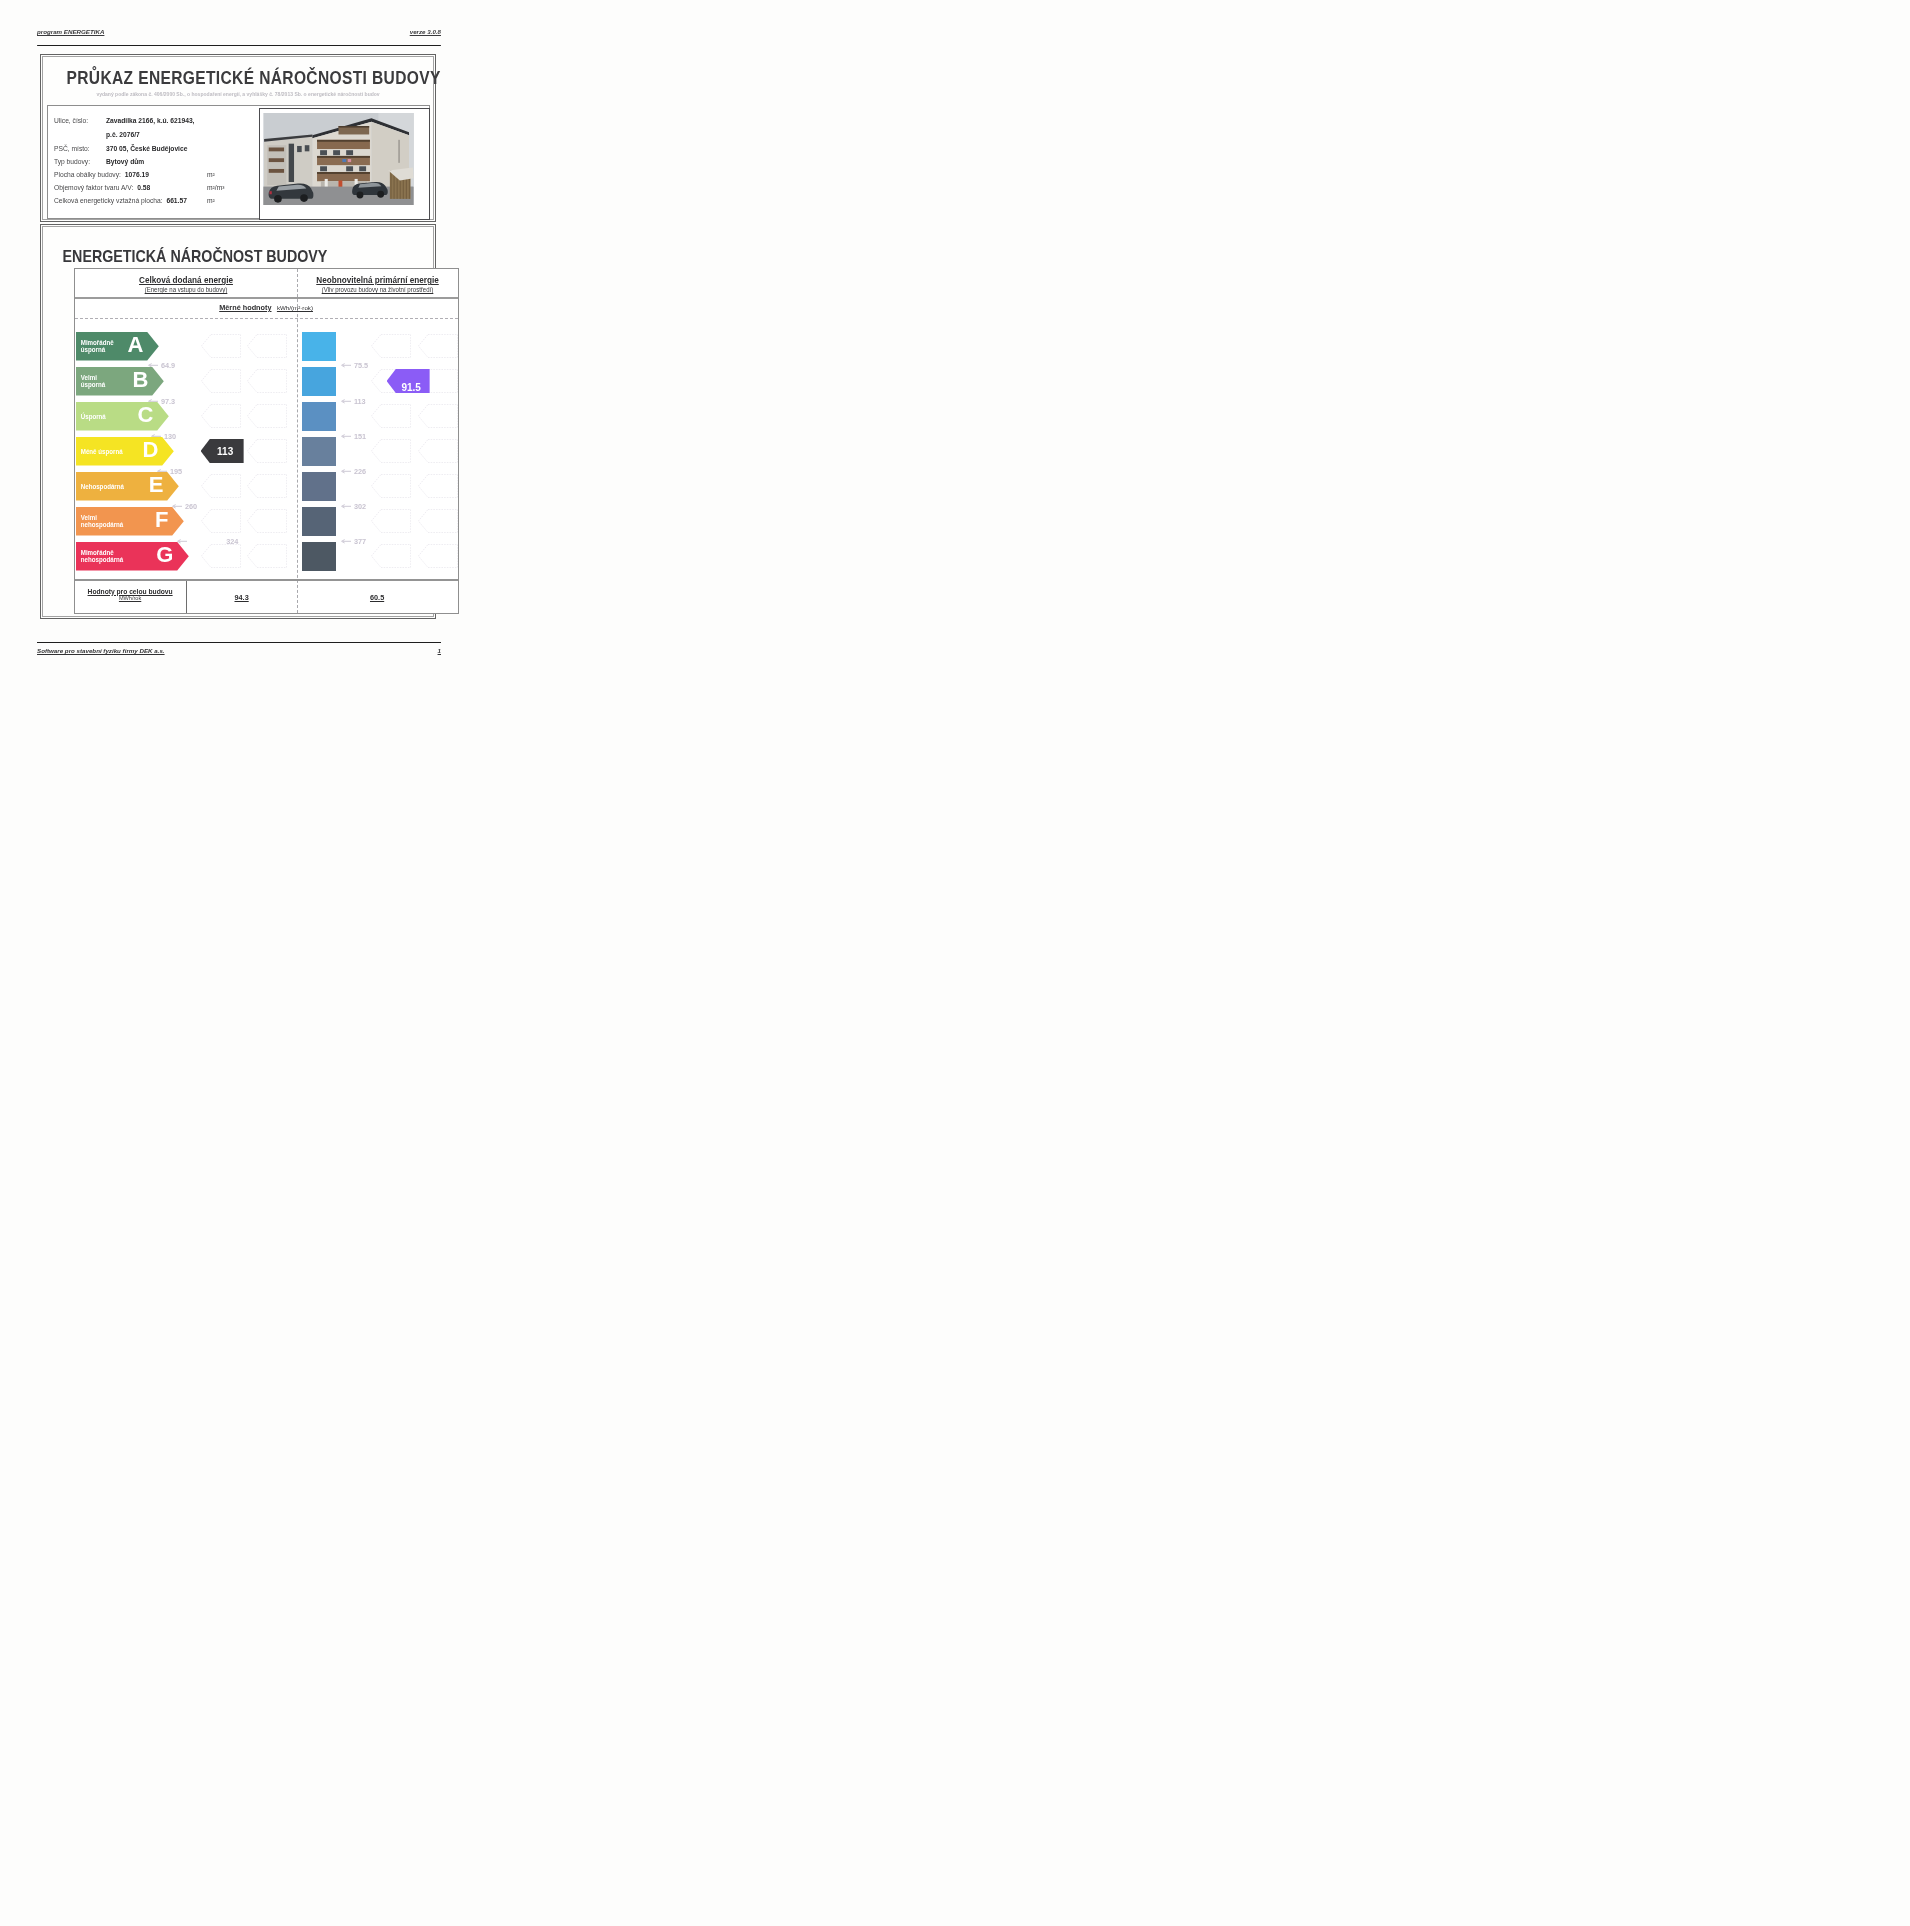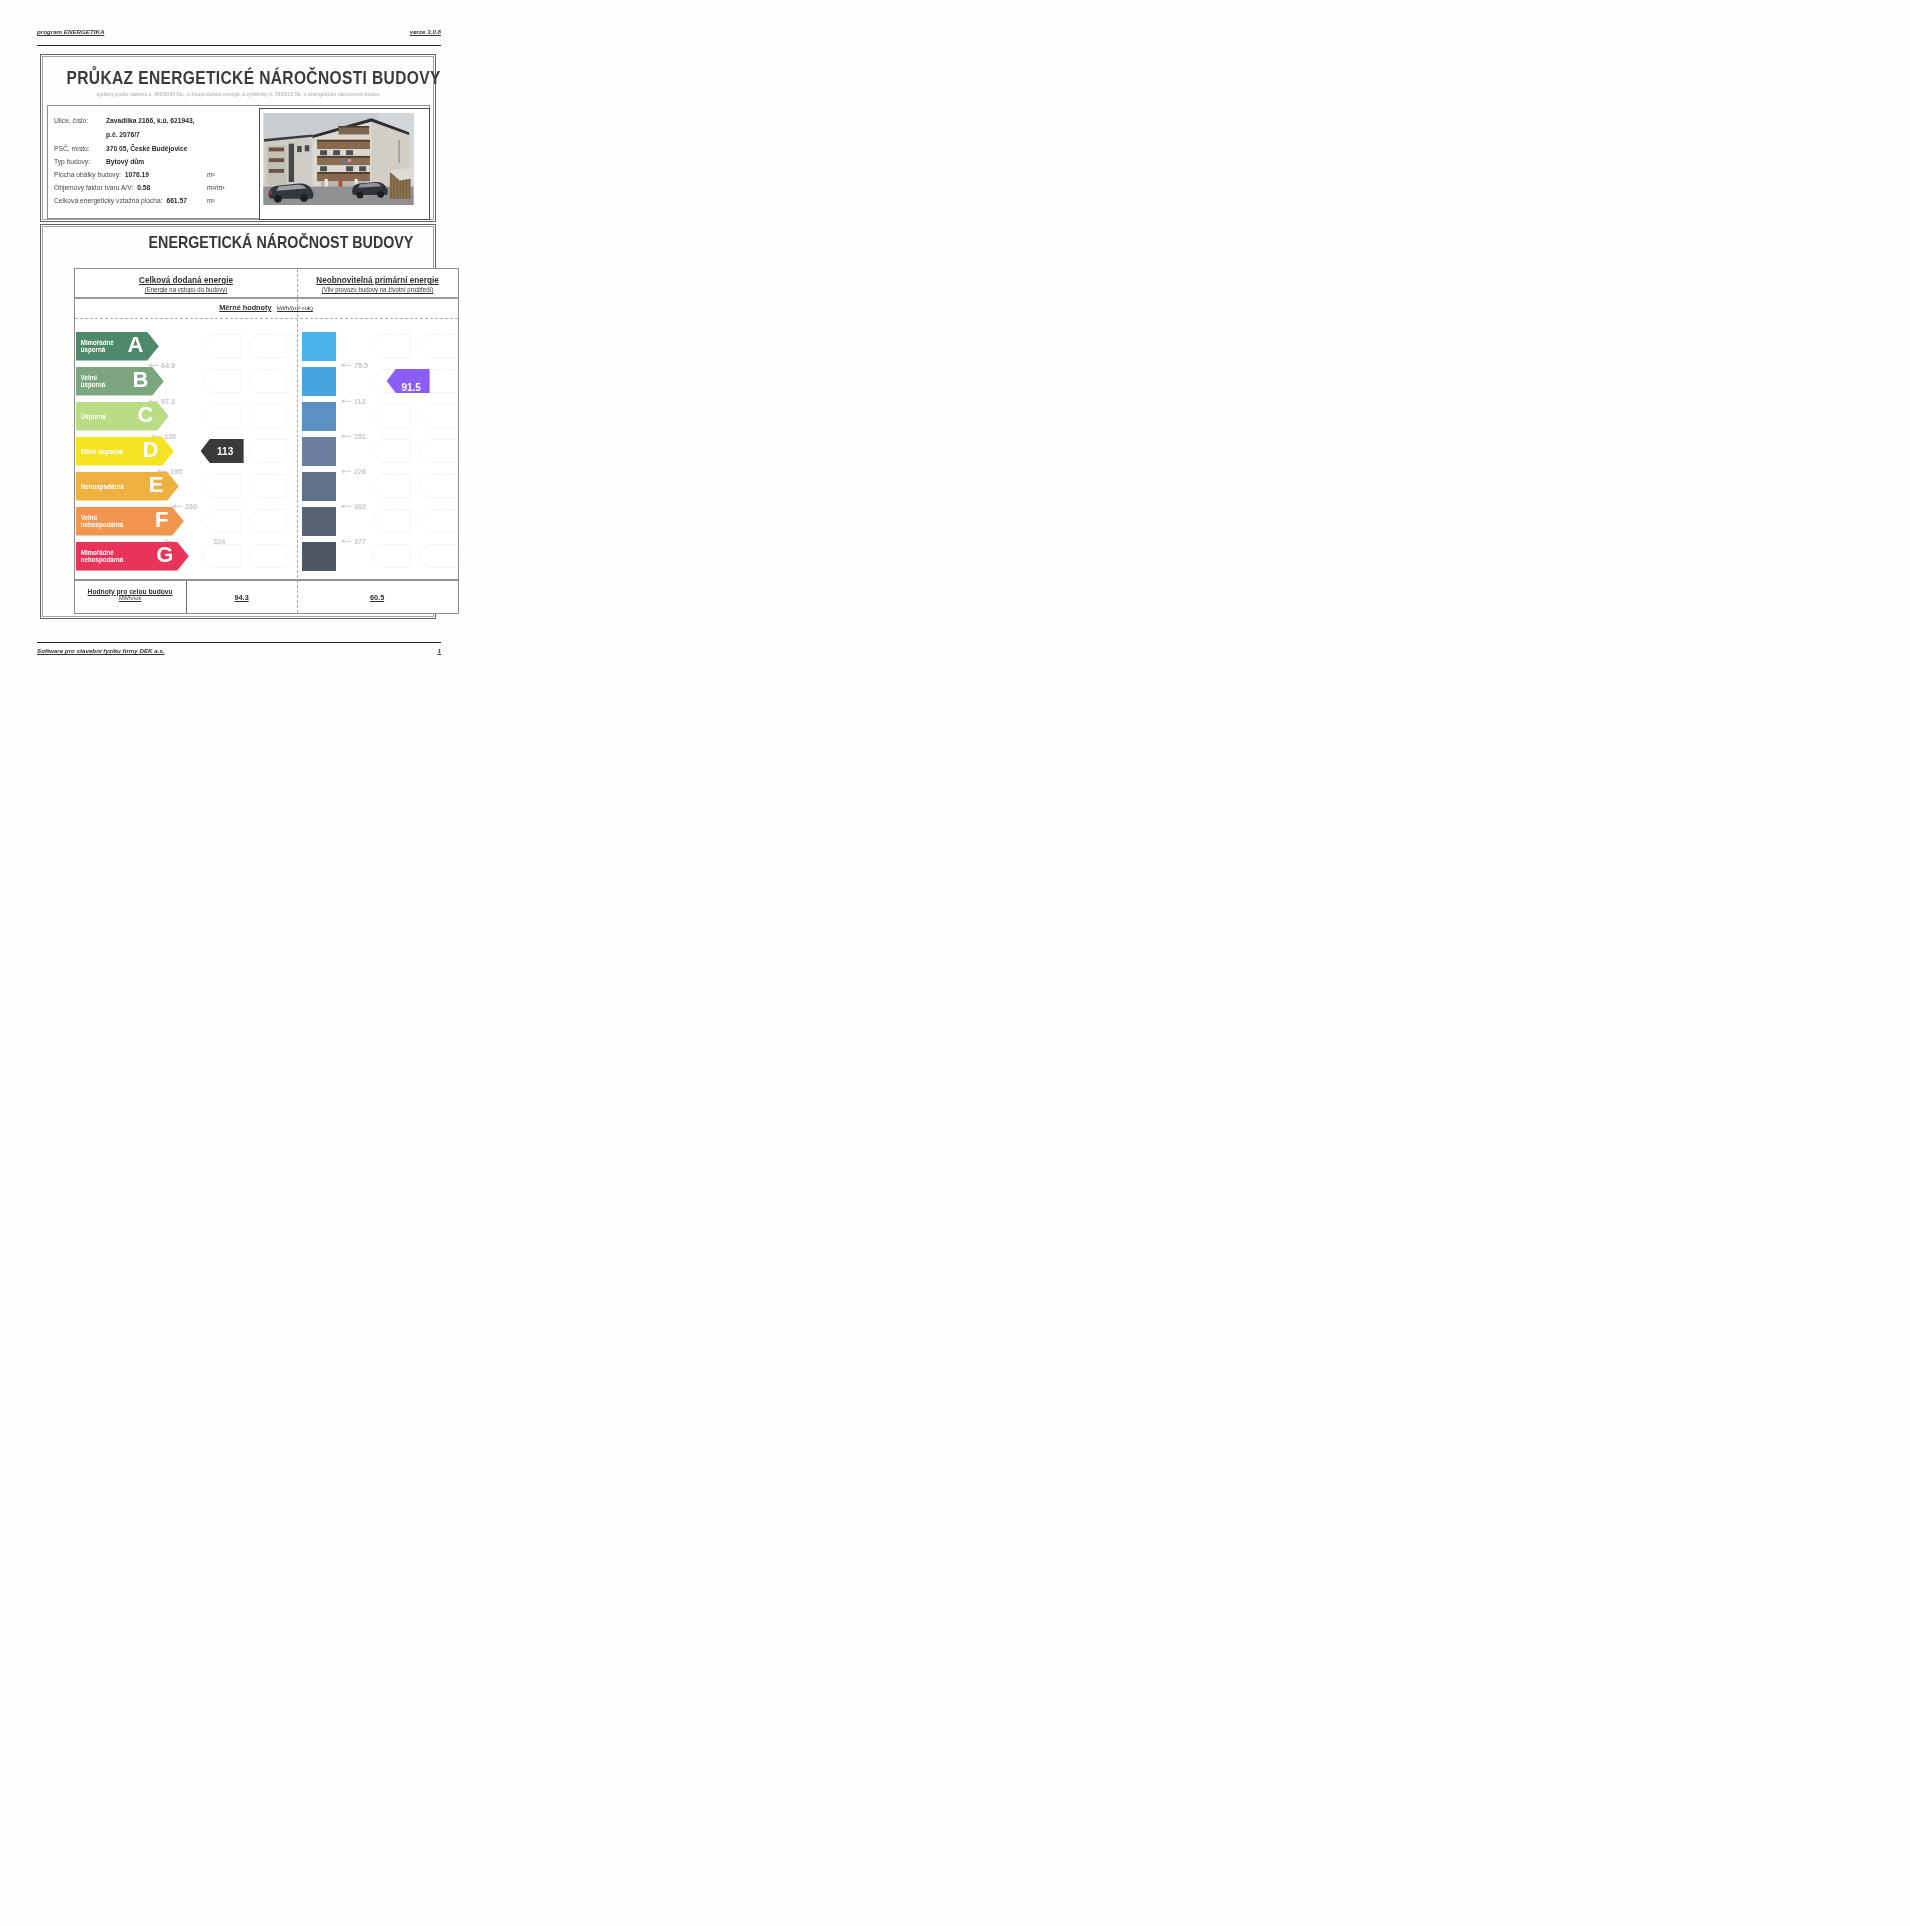--- a/index.html
+++ b/index.html
@@ -31,21 +31,21 @@
   .info-box{left:5.8px;top:50px;width:381px;height:112px;border:0.8px solid #8e8e8e;background:#fff;}
   .info-row{position:absolute;left:6.2px;font-size:6.7px;white-space:nowrap;}
   .info-row .lbl{display:inline-block;min-width:52px;color:#48484a;}
   .info-row .lbl-wide{min-width:0;margin-right:3.9px;}
   .info-row .val{font-weight:bold;color:#29292b;}
   .info-row .unit{position:absolute;left:153px;top:0;font-weight:normal;color:#3c3c3e;}
   
   .photo-frame{left:211px;top:2.3px;width:162px;height:103px;border:1.9px solid #4c4c4f;background:#fff;padding:3.5px;}
   .photo-frame svg{display:block;}
   
-  .sec-title-wrap{left:0;top:8px;width:100%;text-align:right;}
+  .sec-title-wrap{left:0;top:22px;width:100%;text-align:left;}
   .sec-title{display:inline-block;font-size:16.6px;font-weight:bold;color:#38383b;transform:scaleX(.86);white-space:nowrap;}
   .chart-box{left:4.6px;top:43px;width:383px;height:344px;border:0.8px solid #8f8f8f;background:#fff;margin-left:28px;}
   .v-divider{left:222px;top:0;height:100%;width:0;border-left:0.8px dashed #a9a9ad;}
   .col-hdr{top:0;height:28px;text-align:center;}
   .col-hdr .t{margin-top:6.2px;font-size:8.9px;font-weight:bold;color:#2d2d2f;transform:scaleX(.92);}
   .col-hdr .s{margin-top:1.2px;font-size:6.4px;color:#39393b;transform:scaleX(.95);}
   .col-hdr div{white-space:nowrap;}
   .hdr-sep{left:0;top:28px;width:100%;height:1.5px;background:#9c9c9c;}
   .scale-row{left:0;top:34px;width:100%;text-align:center;font-size:6.2px;color:#2f2f31;}
   .scale-row b{font-size:7.3px;margin-right:5.4px;}
@@ -383,21 +383,21 @@
         <div class="ghost" style="left:172px;top:240px;"><svg width="40" height="24" viewBox="0 0 104 62">
             <polygon points="26,1 103,1 103,61 26,61 1,31" fill="none" stroke="#e0dee6" stroke-width="1.5" stroke-dasharray="4 3"></polygon>
           </svg></div>
         <div class="ghost" style="left:296px;top:240px;"><svg width="40" height="24" viewBox="0 0 104 62">
             <polygon points="26,1 103,1 103,61 26,61 1,31" fill="none" stroke="#e0dee6" stroke-width="1.5" stroke-dasharray="4 3"></polygon>
           </svg></div>
         <div class="ghost" style="left:343px;top:240px;"><svg width="40" height="24" viewBox="0 0 104 62">
             <polygon points="26,1 103,1 103,61 26,61 1,31" fill="none" stroke="#e0dee6" stroke-width="1.5" stroke-dasharray="4 3"></polygon>
           </svg></div>
         <div class="bar-seg" style="top: 238px; background: rgb(86, 100, 118);"></div>
-        <div class="thr" style="left:88px;top:268px;gap:39px;">
+        <div class="thr" style="left:101px;top:268px;gap:39px;">
           <svg width="11.6" height="4.6" viewBox="0 0 30 12">
             <path d="M29 6 H7 M12 1.5 L4 6 L12 10.5" fill="none" stroke="#c9c4d1" stroke-width="2.4"></path>
           </svg>
           <span>324</span>
         </div>
         <div class="thr" style="left:265px;top:268px;">
           <svg width="11.6" height="4.6" viewBox="0 0 30 12">
             <path d="M29 6 H7 M12 1.5 L4 6 L12 10.5" fill="none" stroke="#c9c4d1" stroke-width="2.4"></path>
           </svg>
           <span>377</span>

